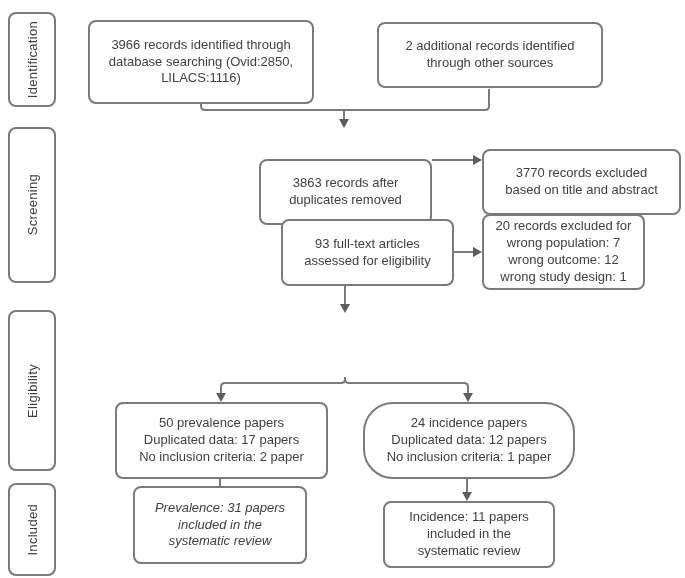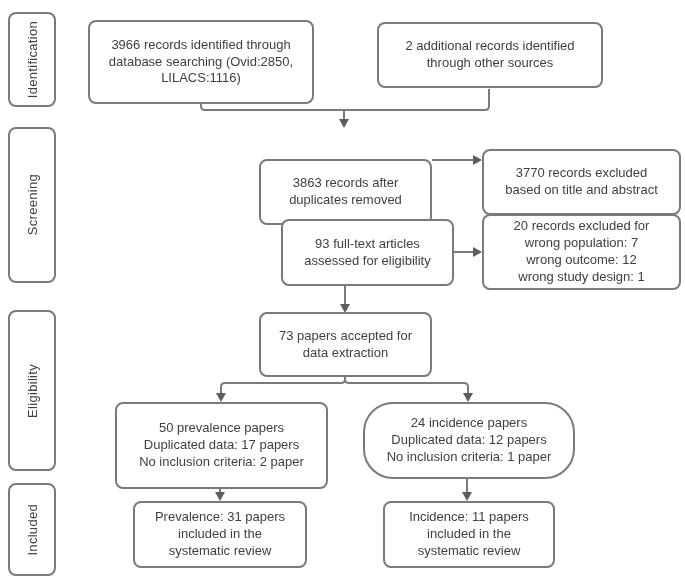--- a/index.html
+++ b/index.html
@@ -63,25 +63,25 @@
   #stage-identification { top: 12px;  height: 95px; }
   #stage-screening      { top: 127px; height: 156px; }
   #stage-eligibility    { top: 310px; height: 161px; }
   #stage-included       { top: 483px; height: 93px; }
   
   #box-identified   { left: 88px;  top: 20px;  width: 226px; height: 84px; }
   #box-additional   { left: 377px; top: 22px;  width: 226px; height: 66px; }
   #box-dedup        { left: 259px; top: 127px; width: 173px; height: 66px; margin-top: 32px; }
   #box-excl-title   { left: 482px; top: 127px; width: 199px; height: 66px; margin-top: 22px; }
   #box-fulltext     { left: 259px; top: 219px; width: 173px; height: 67px; margin-left: 22px; }
-  #box-excl-reasons { left: 482px; top: 214px; width: 199px; height: 76px; }
+  #box-excl-reasons { left: 482px; top: 214px; width: 163px; height: 76px; }
   #box-accepted     { left: 259px; top: 312px; width: 173px; height: 65px; }
-  #box-prevalence   { left: 115px; top: 402px; width: 213px; height: 87px; }
+  #box-prevalence   { left: 115px; top: 402px; width: 213px; height: 77px; }
   #box-incidence    { left: 363px; top: 402px; width: 212px; height: 77px; border-radius: 30px; }
-  #box-prev-final   { left: 133px; top: 501px; width: 174px; height: 67px; }
+  #box-prev-final   { left: 133px; top: 486px; width: 174px; height: 78px; font-style: italic; }
   #box-inc-final    { left: 383px; top: 501px; width: 172px; height: 67px; }
 </style>
 </head>
 <body>
 
 <div class="canvas">
 
   <svg class="connectors" viewBox="0 0 685 578" xmlns="http://www.w3.org/2000/svg">
     <defs>
       <marker id="arrowhead" markerUnits="userSpaceOnUse" markerWidth="9" markerHeight="10" viewBox="0 0 9 10" refX="0" refY="5" orient="auto">
@@ -123,22 +123,20 @@
   <div class="fbox" id="box-dedup">3863 records after
 duplicates removed</div>
   <div class="fbox" id="box-excl-title">3770 records excluded
 based on title and abstract</div>
   <div class="fbox" id="box-fulltext">93 full-text articles
 assessed for eligibility</div>
   <div class="fbox" id="box-excl-reasons">20 records excluded for
 wrong population: 7
 wrong outcome: 12
 wrong study design: 1</div>
-  <div class="fbox" id="box-accepted">73 papers accepted for
-data extraction</div>
   <div class="fbox" id="box-prevalence">50 prevalence papers
 Duplicated data: 17 papers
 No inclusion criteria: 2 paper</div>
   <div class="fbox" id="box-incidence">24 incidence papers
 Duplicated data: 12 papers
 No inclusion criteria: 1 paper</div>
   <div class="fbox" id="box-prev-final">Prevalence: 31 papers
 included in the
 systematic review</div>
   <div class="fbox" id="box-inc-final">Incidence: 11 papers

